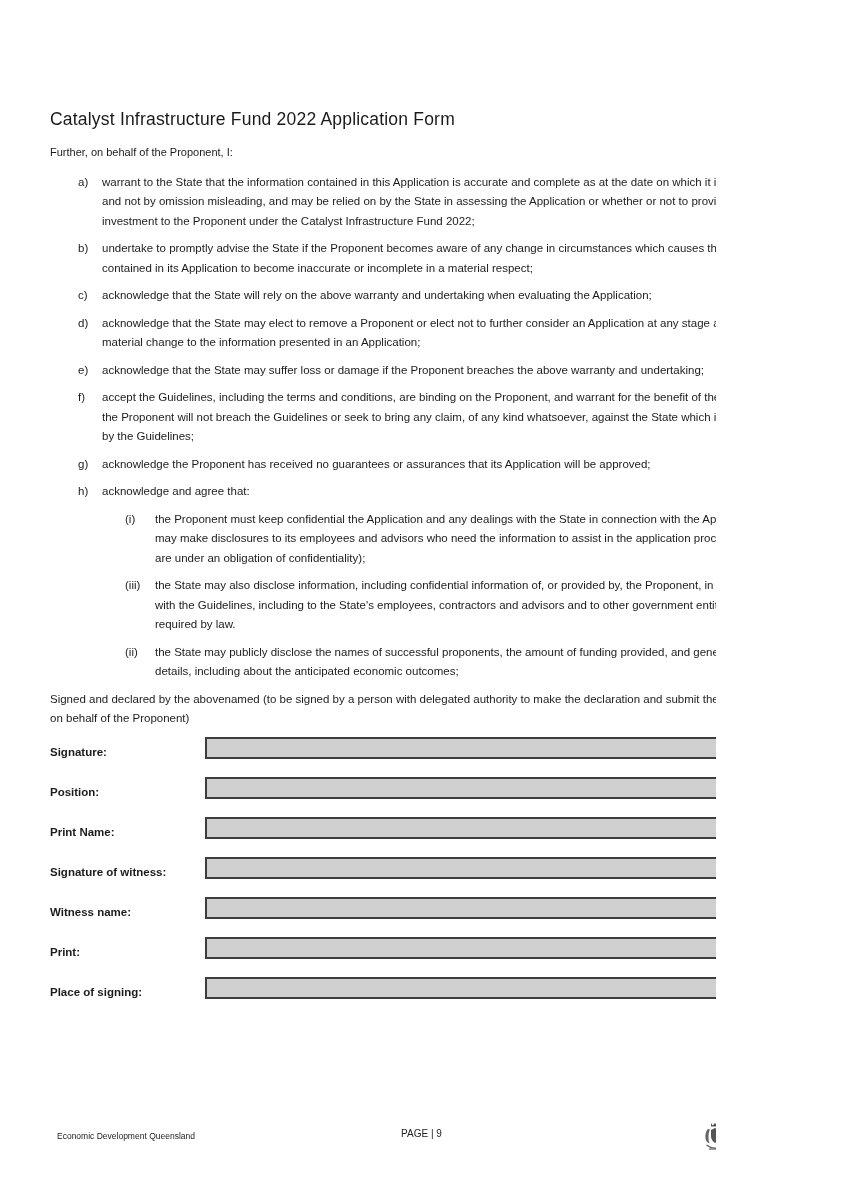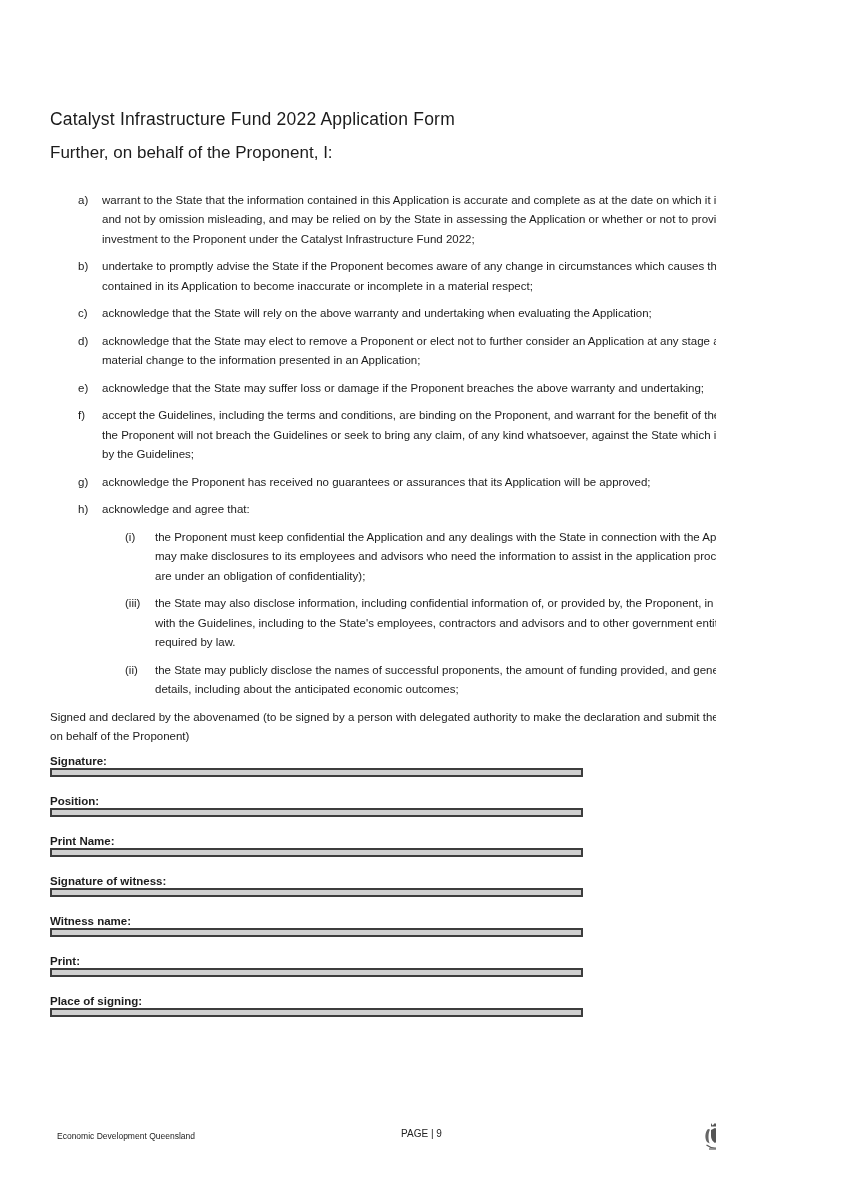--- a/index.html
+++ b/index.html
@@ -19,23 +19,23 @@
     width: 740px;
   }
   .doc-title {
     font-size: 17.5px;
     font-weight: 400;
     margin: 0 0 13px 0;
     letter-spacing: 0.2px;
     color: #1a1a1a;
   }
   .intro {
-    font-size: 17px;
-    line-height: 19.5px;
-    margin: 0 0 28px 0;
+    font-size: 11px;
+    line-height: 19.5px;
+    margin: 0 0 10px 0;
   }
   .dlist { margin: 0; padding: 0; list-style: none; }
   .ditem-wrap { margin: 0; }
   .ditem {
     display: flex;
     padding-left: 28px;
     margin-bottom: 8px;
     font-size: 11.5px;
     line-height: 19.5px;
   }
@@ -50,24 +50,23 @@
   }
   .submarker { width: 30px; flex-shrink: 0; }
   .signed-para {
     font-size: 11.5px;
     line-height: 19.5px;
     margin: 6px 0 8px 0;
   }
   .fields { margin-top: 0; }
   .field-row {
     display: flex;
-    align-items: flex-start;
+    align-items: flex-end;
     height: 22px;
     margin-bottom: 18px;
-    flex-direction: column;
   }
   .field-label {
     width: 155px;
     flex-shrink: 0;
     font-weight: bold;
     font-size: 11.5px;
     line-height: 13px;
   }
   .field-box {
     width: 529px;

